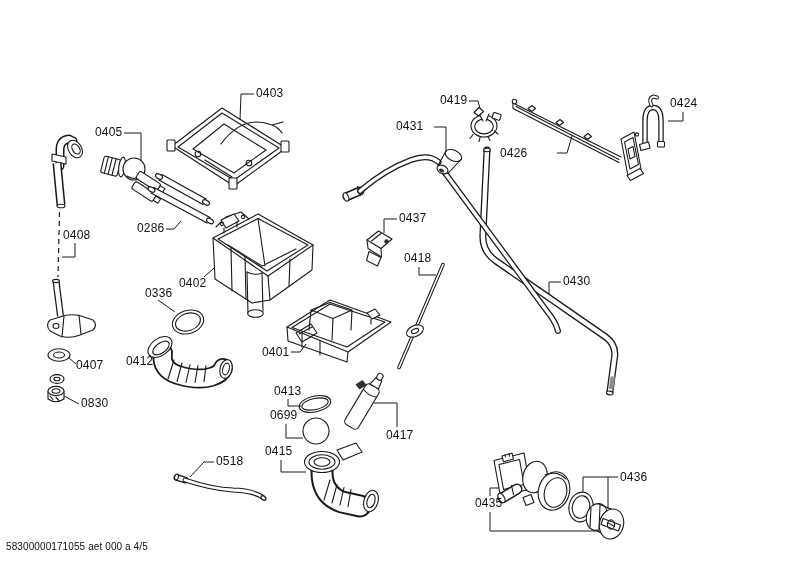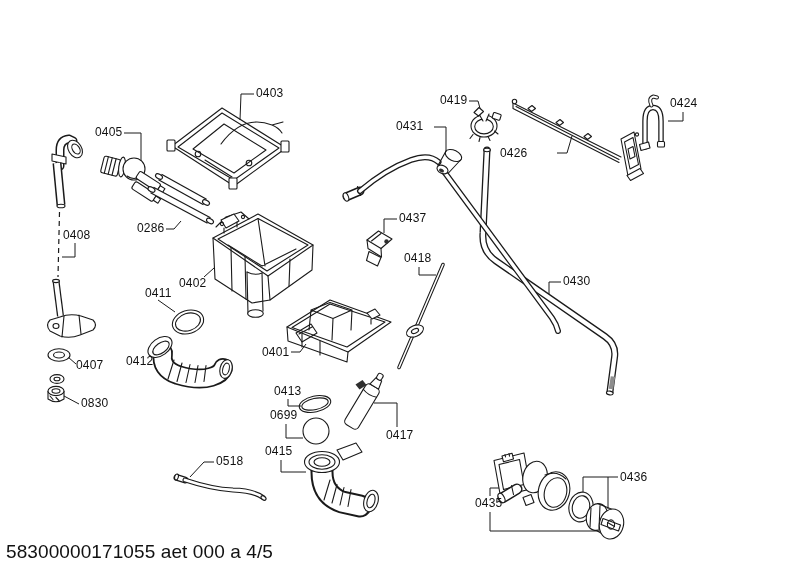--- a/index.html
+++ b/index.html
@@ -1,20 +1,20 @@
 <!DOCTYPE html>
 <html><head>
 <meta charset="utf-8">
 <style>
   html,body{margin:0;padding:0;background:#fff;}
   .page{position:relative;width:800px;height:566px;background:#ffffff;overflow:hidden;
         font-family:"Liberation Sans",sans-serif;}
   .plabel{position:absolute;font-size:12px;line-height:12px;color:#111;
           letter-spacing:.2px;white-space:nowrap;}
-  .footer{position:absolute;left:6px;top:541px;font-size:19px;color:#111;letter-spacing:.1px;}
+  .footer{position:absolute;left:6px;top:541px;font-size:10px;color:#111;letter-spacing:.1px;}
   svg{position:absolute;left:0;top:0;}
   .ln{fill:none;stroke:#1a1a1a;stroke-width:1.1;stroke-linejoin:round;stroke-linecap:round;}
   .fw{fill:#ffffff;stroke:#1a1a1a;stroke-width:1.1;stroke-linejoin:round;}
   .ldr{fill:none;stroke:#1a1a1a;stroke-width:1;}
   .dash{fill:none;stroke:#1a1a1a;stroke-width:1.2;stroke-dasharray:5,4;}
   .dk{fill:#2f2f2f;stroke:none;}
 </style>
 </head>
 <body>
 
@@ -306,21 +306,21 @@
 
 </svg>
 
 <div class="plabel" style="left:262px;top:346px">0401</div>
 <div class="plabel" style="left:179px;top:277px">0402</div>
 <div class="plabel" style="left:256px;top:87px">0403</div>
 <div class="plabel" style="left:95px;top:126px">0405</div>
 <div class="plabel" style="left:137px;top:222px">0286</div>
 <div class="plabel" style="left:76px;top:359px">0407</div>
 <div class="plabel" style="left:63px;top:229px">0408</div>
-<div class="plabel" style="left:145px;top:287px">0411</div>
+<div class="plabel" style="left:145px;top:287px">0336</div>
 <div class="plabel" style="left:126px;top:355px">0412</div>
 <div class="plabel" style="left:274px;top:385px">0413</div>
 <div class="plabel" style="left:270px;top:409px">0699</div>
 <div class="plabel" style="left:265px;top:445px">0415</div>
 <div class="plabel" style="left:216px;top:455px">0518</div>
 <div class="plabel" style="left:386px;top:429px">0417</div>
 <div class="plabel" style="left:404px;top:252px">0418</div>
 <div class="plabel" style="left:440px;top:94px">0419</div>
 <div class="plabel" style="left:670px;top:97px">0424</div>
 <div class="plabel" style="left:500px;top:147px">0426</div>

